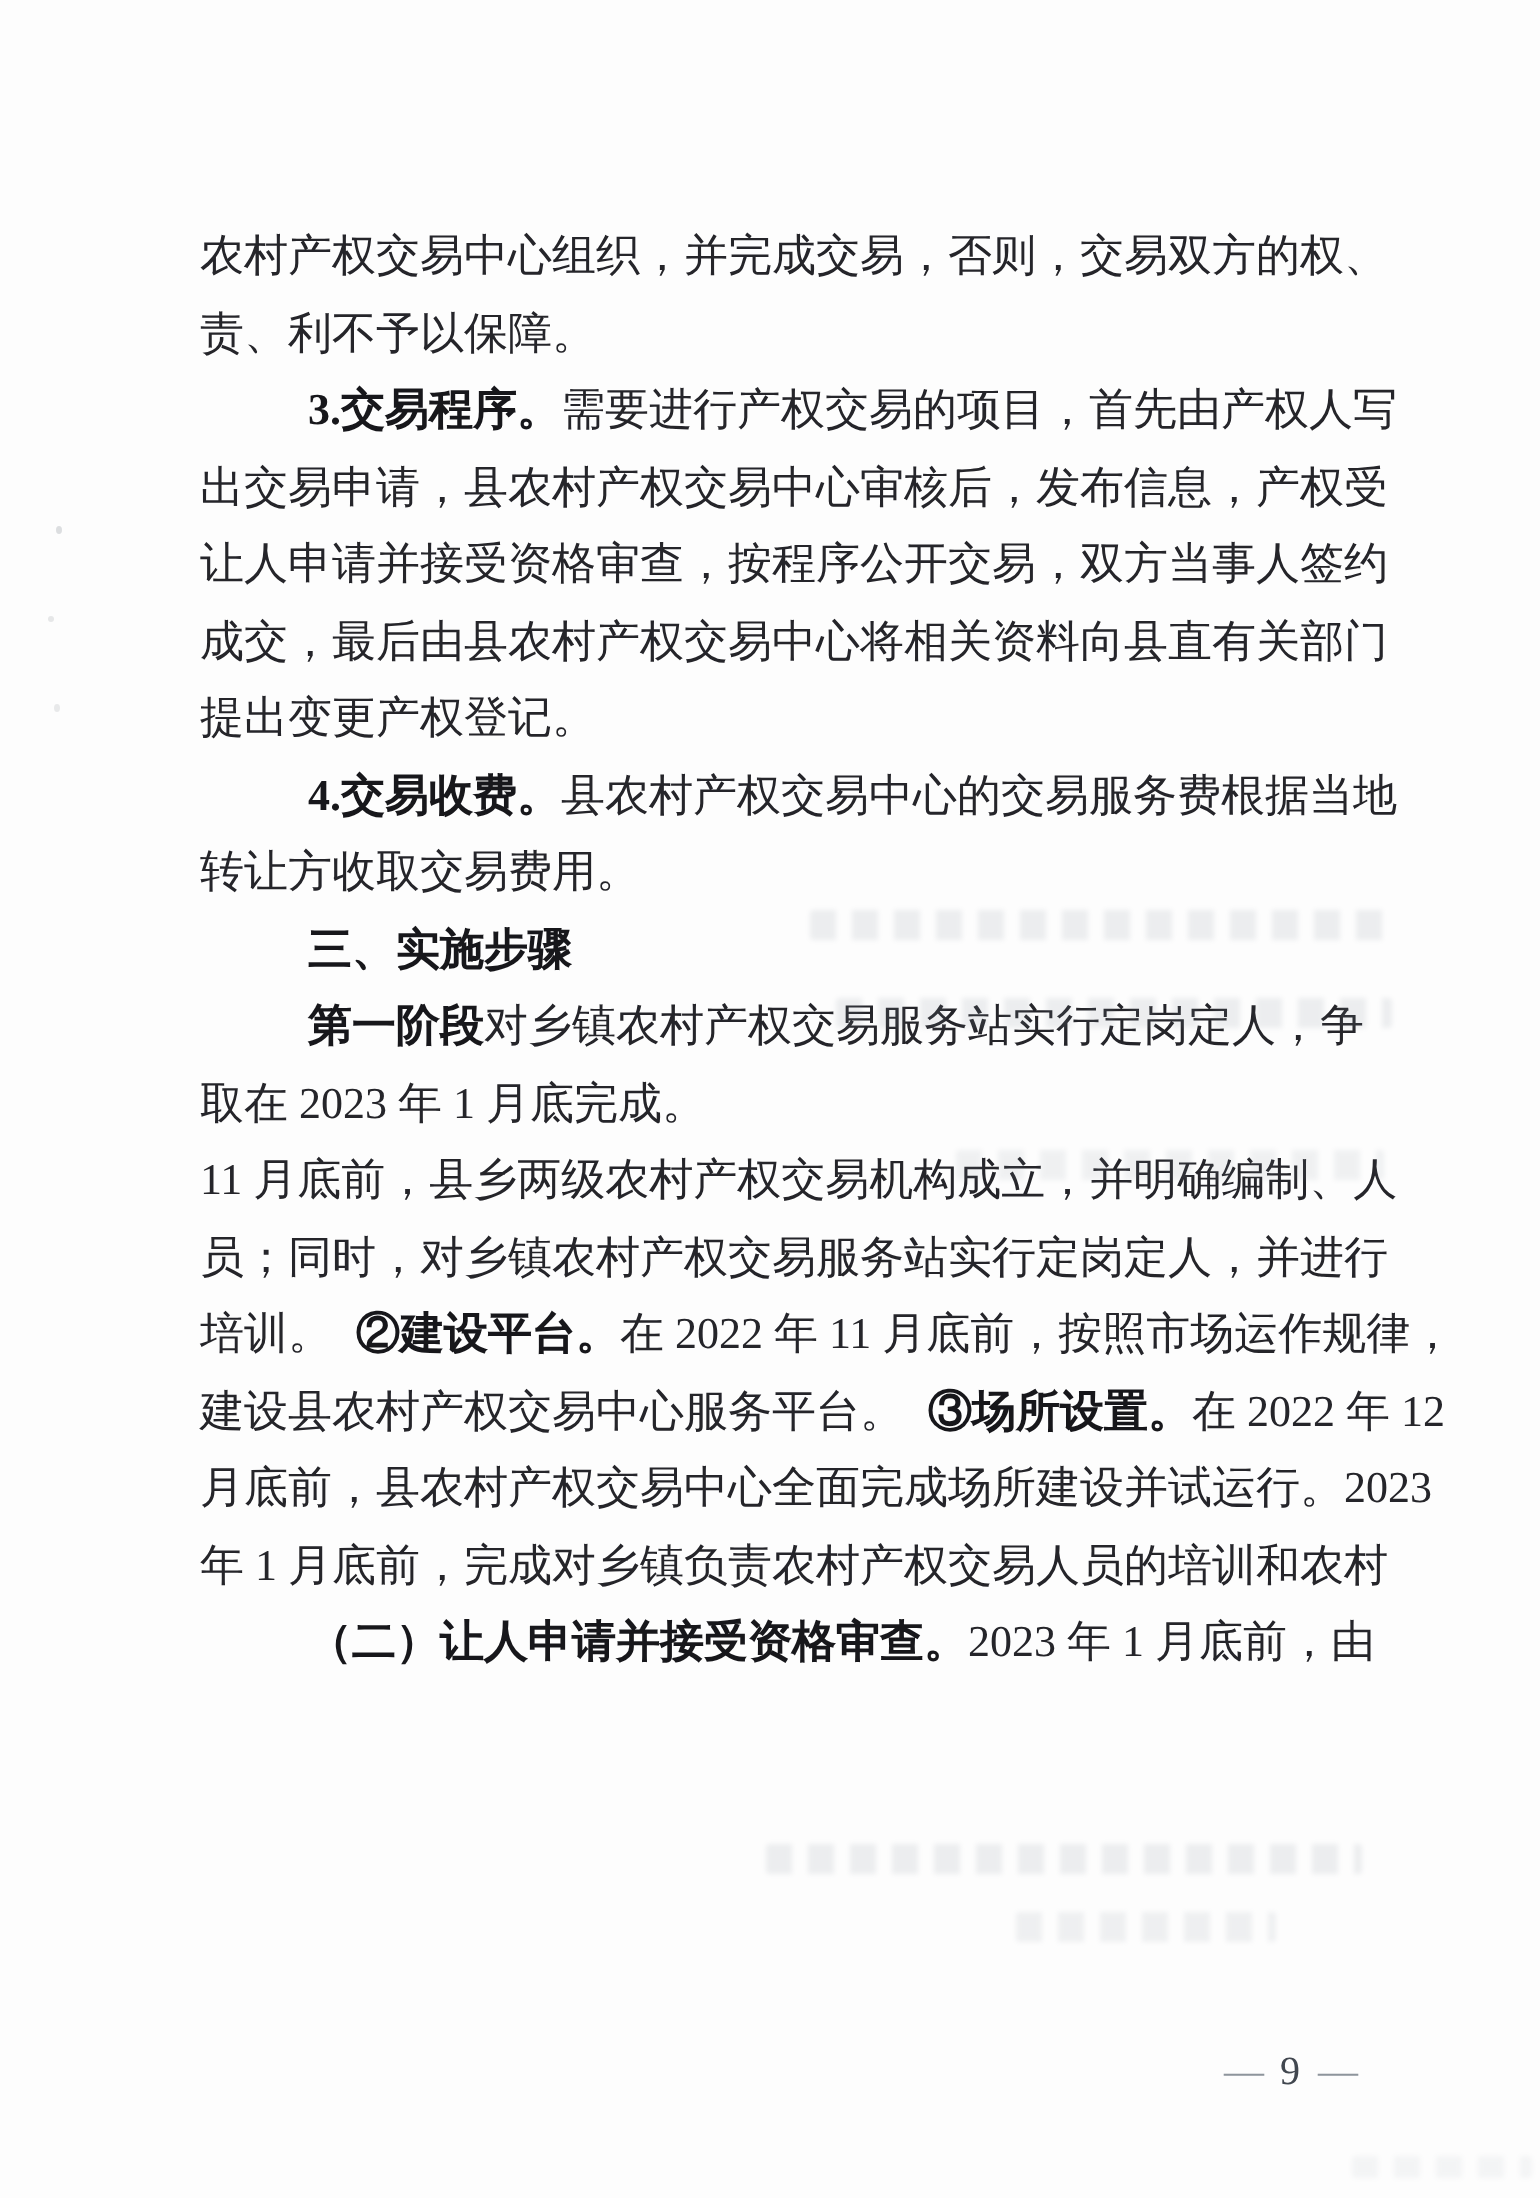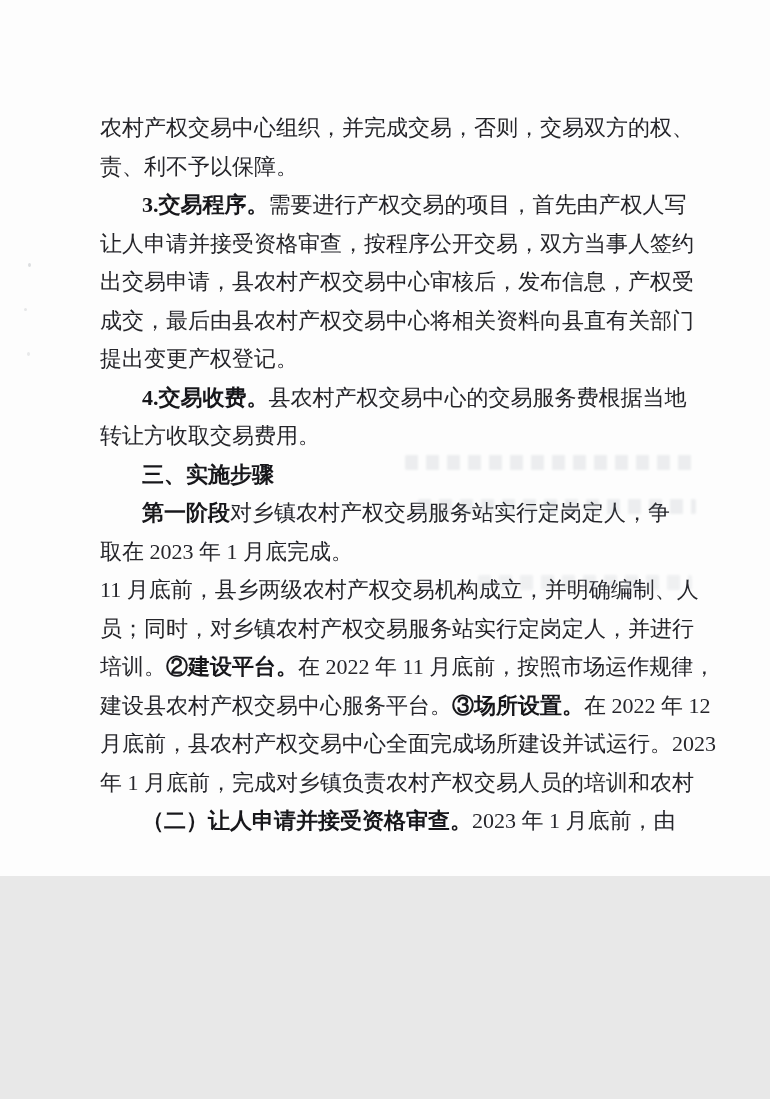--- a/index.html
+++ b/index.html
@@ -3,21 +3,21 @@
 <meta charset="utf-8">
 <style>
   html, body {
     margin: 0;
     padding: 0;
     background: #e8e8e8;
   }
   .page {
     position: relative;
     width: 770px;
-    height: 876px;
+    height: 1099px;
     background: #fdfdfd;
     overflow: hidden;
     font-family: "Liberation Serif", "DejaVu Serif", serif;
   }
   .page-text {
     position: absolute;
     left: 100px;
     top: 109px;
     width: 594px;
   }
@@ -30,20 +30,21 @@
     white-space: nowrap;
     text-align: left;
   }
   .line.indent {
     padding-left: 42px;
   }
   .seg { font-weight: 400; }
   .seg.bold {
     font-weight: 700;
     color: #17171b;
+    margin-left: 12px;
   }
   .page-number {
     position: absolute;
     left: 612px;
     top: 1022px;
     height: 28px;
     display: flex;
     align-items: center;
     gap: 9px;
     font-size: 20px;
@@ -87,22 +88,22 @@
 </style>
 </head>
 <body>
 
 <div class="page">
 
   <div class="page-text" id="lines-container">
       <div class="line"><span class="seg">农村产权交易中心组织，并完成交易，否则，交易双方的权、</span></div>
       <div class="line"><span class="seg">责、利不予以保障。</span></div>
       <div class="line indent"><span class="seg bold">3.交易程序。</span><span class="seg">需要进行产权交易的项目，首先由产权人写</span></div>
+      <div class="line"><span class="seg">出交易申请，县农村产权交易中心审核后，发布信息，产权受</span></div>
       <div class="line"><span class="seg">让人申请并接受资格审查，按程序公开交易，双方当事人签约</span></div>
-      <div class="line"><span class="seg">出交易申请，县农村产权交易中心审核后，发布信息，产权受</span></div>
       <div class="line"><span class="seg">成交，最后由县农村产权交易中心将相关资料向县直有关部门</span></div>
       <div class="line"><span class="seg">提出变更产权登记。</span></div>
       <div class="line indent"><span class="seg bold">4.交易收费。</span><span class="seg">县农村产权交易中心的交易服务费根据当地</span></div>
       <div class="line"><span class="seg">转让方收取交易费用。</span></div>
       <div class="line indent"><span class="seg bold">三、实施步骤</span></div>
       <div class="line indent"><span class="seg bold">第一阶段</span><span class="seg">对乡镇农村产权交易服务站实行定岗定人，争</span></div>
       <div class="line"><span class="seg">取在 2023 年 1 月底完成。</span></div>
       <div class="line"><span class="seg">11 月底前，县乡两级农村产权交易机构成立，并明确编制、人</span></div>
       <div class="line"><span class="seg">员；同时，对乡镇农村产权交易服务站实行定岗定人，并进行</span></div>
       <div class="line"><span class="seg">培训。</span><span class="seg bold">②建设平台。</span><span class="seg">在 2022 年 11 月底前，按照市场运作规律，</span></div>

